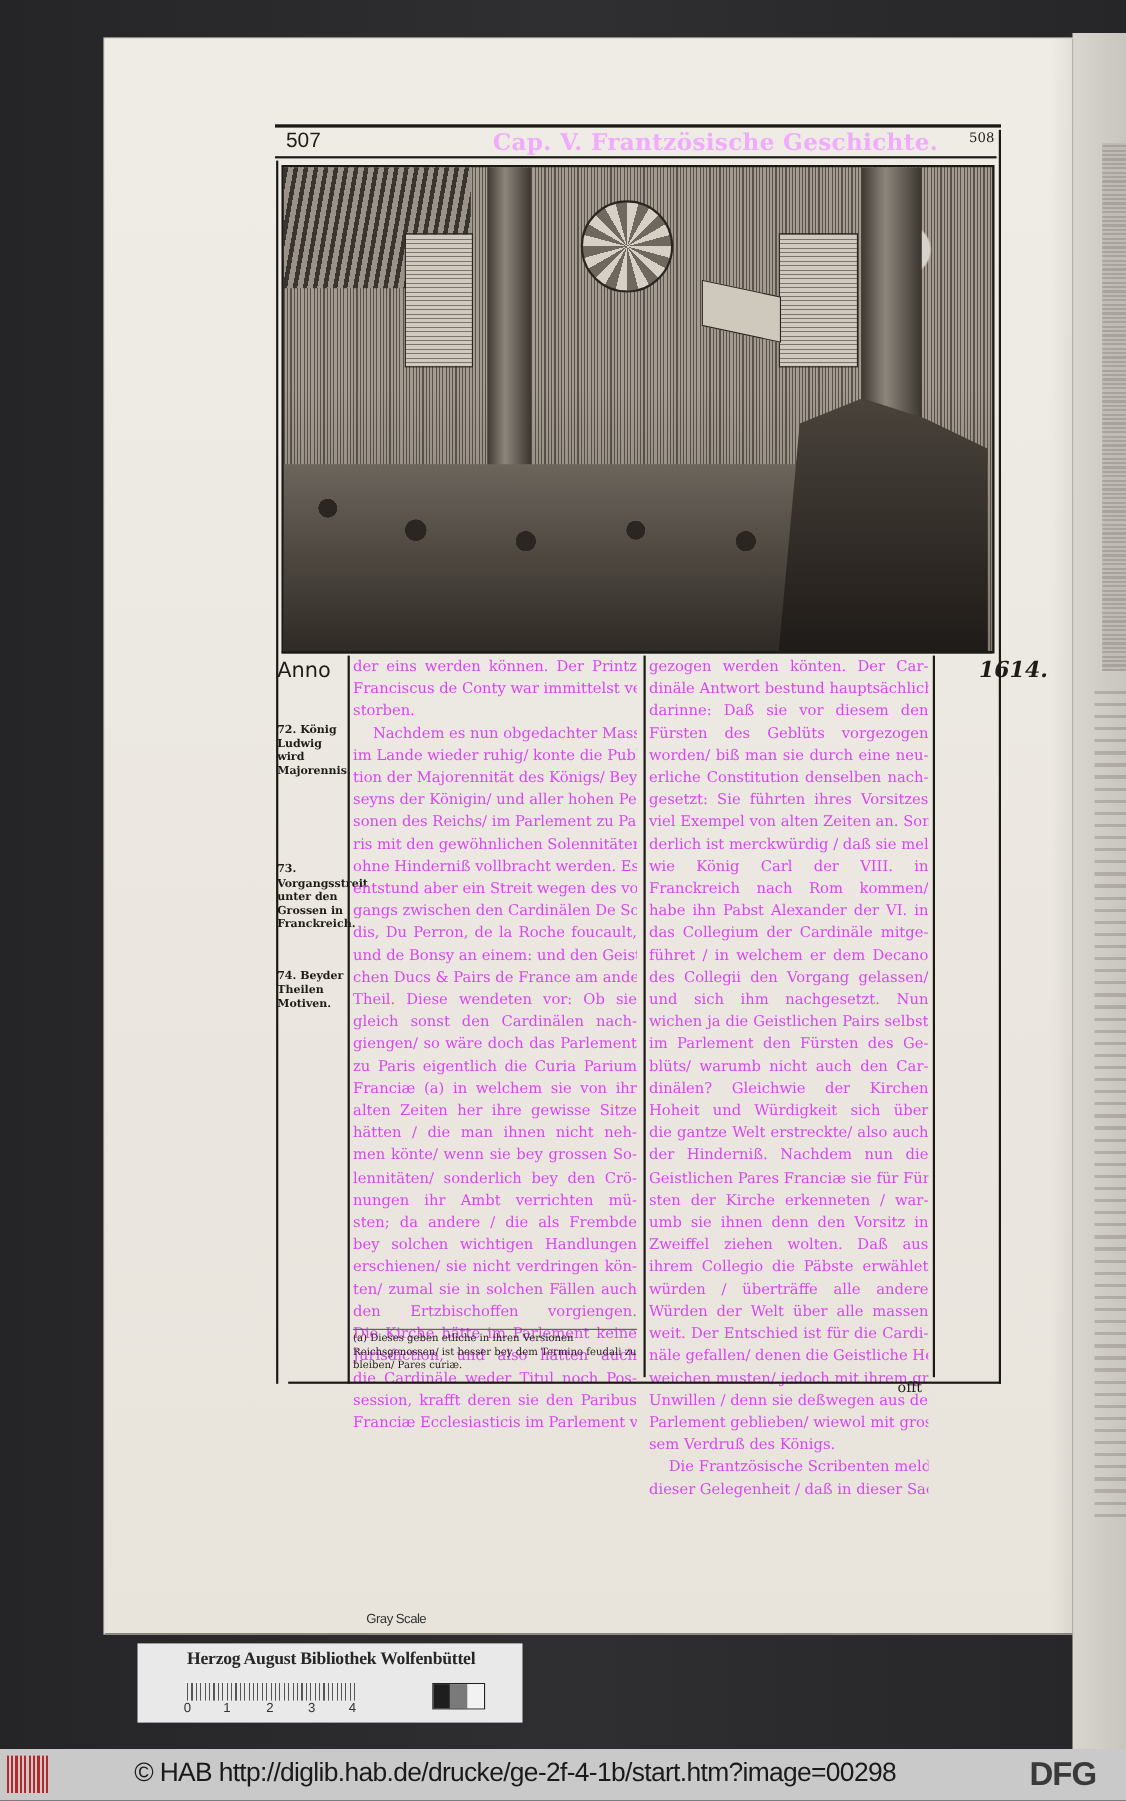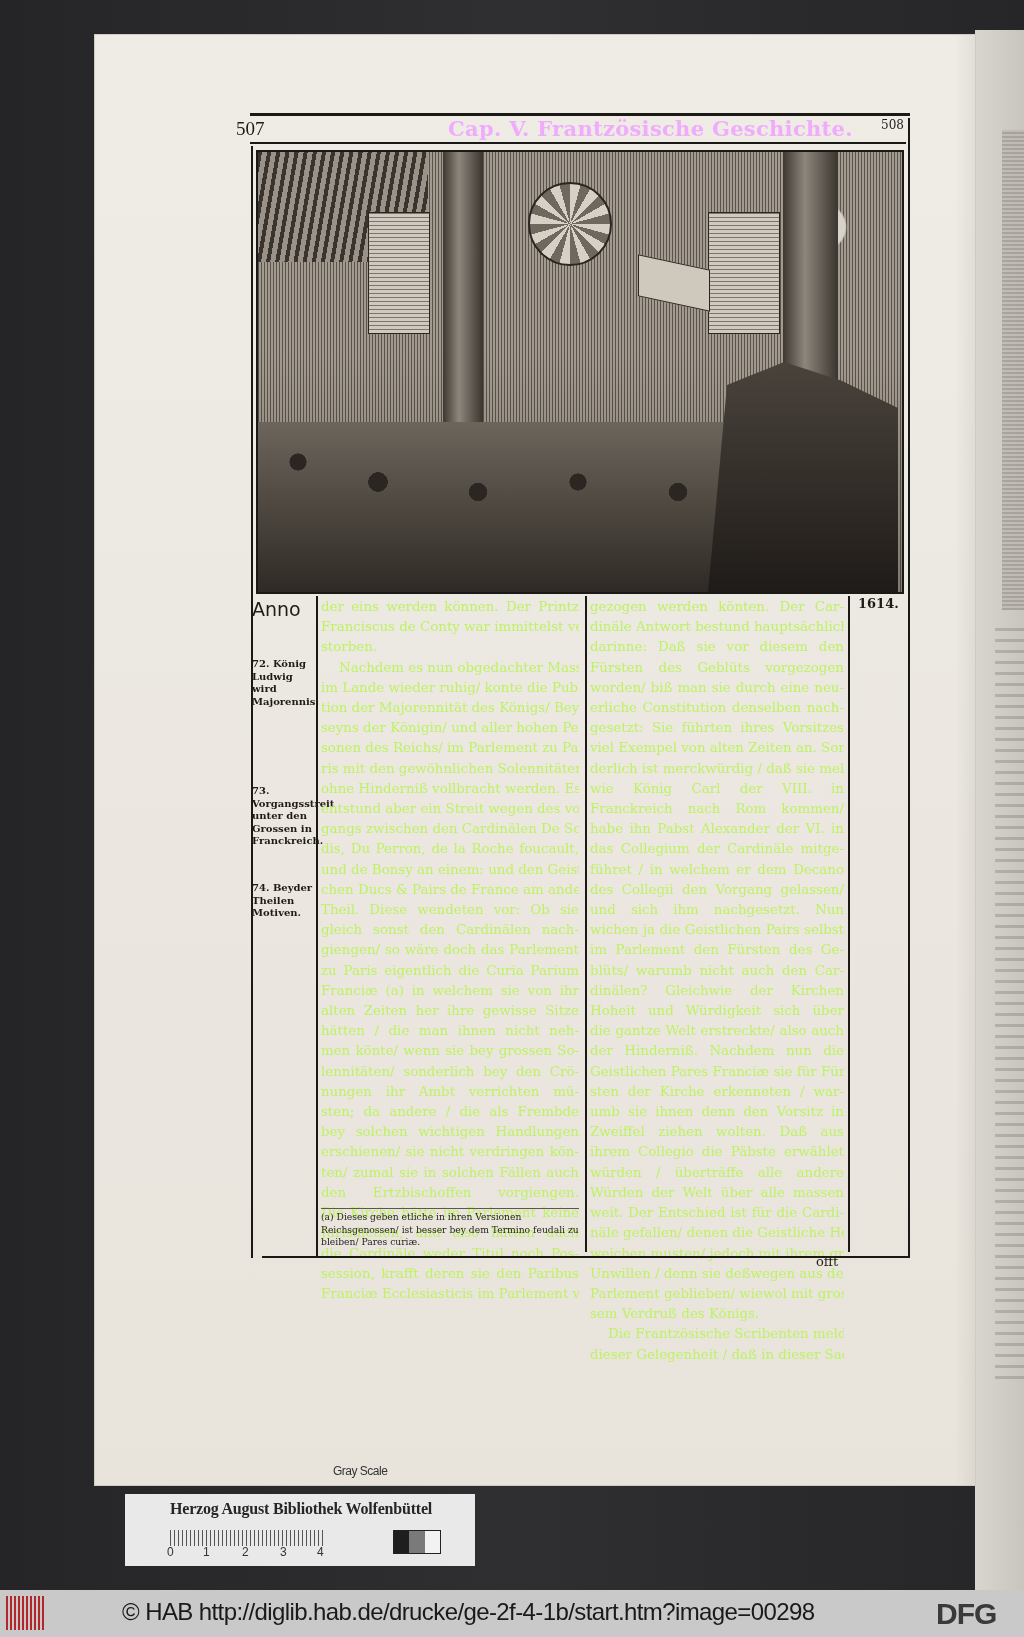--- a/index.html
+++ b/index.html
@@ -29,21 +29,21 @@
     position:absolute; left:95px; top:35px; width:880px; height:1450px;
     background: linear-gradient(180deg,#efece6 0%, #ebe7e0 60%, #e8e4dc 100%);
     box-shadow: 0 0 0 1px #cfcac2;
   }
   .page-fold { position:absolute; left:955px; top:35px; width:20px; height:1450px;
     background: linear-gradient(90deg, rgba(0,0,0,0) , rgba(0,0,0,.06)); }
 
   
   .top-rule { position:absolute; left:250px; top:113px; width:660px; height:3px; background:#1b1916; }
   .header-rule2 { position:absolute; left:250px; top:142px; width:656px; height:2px; background:#1b1916; }
-  .page-num-left { position:absolute; left:236px; top:118px; font-size:19px; color:#1f1c18; font-family:Liberation Serif, serif; }
+  .page-num-left { position:absolute; left:260px; top:118px; font-size:19px; color:#1f1c18; font-family:Liberation Sans, sans-serif; }
   .page-num-right { position:absolute; left:881px; top:118px; font-size:12px; color:#1f1c18; font-family:"DejaVu Serif", serif; }
   .running-head { position:absolute; left:448px; top:116px; font-size:21px; font-weight:bold; color:#f0abfc; font-family:"DejaVu Serif", serif; letter-spacing:.3px; }
 
   
   .frame-left { position:absolute; left:251px; top:146px; width:2px; height:1112px; background:#1b1916; }
   .frame-right { position:absolute; left:908px; top:118px; width:2px; height:1140px; background:#1b1916; }
   .frame-bottom { position:absolute; left:262px; top:1256px; width:648px; height:2px; background:#1b1916; }
 
   
   .engraving {
@@ -74,28 +74,28 @@
     border:2px solid #2b2622; background: repeating-conic-gradient(#d6d0c6 0 15deg,#6f685f 15deg 30deg); }
   .eng-banner { position:absolute; left:380px; top:110px; width:70px; height:40px; background:#cfc8bd; transform:skewY(12deg); border:1px solid #2b2622;}
   .eng-soldiers { position:absolute; left:450px; top:210px; width:190px; height:230px;
     background: linear-gradient(180deg,#4a433c,#1f1b18); clip-path: polygon(10% 10%,40% 0,70% 8%,100% 20%,100% 100%,0 100%); }
   .col-rule-1 { position:absolute; left:316px; top:596px; width:2px; height:662px; background:#1b1916; }
   .col-rule-2 { position:absolute; left:585px; top:596px; width:2px; height:656px; background:#1b1916; }
   .col-rule-3 { position:absolute; left:848px; top:596px; width:2px; height:656px; background:#1b1916; }
   .under-engr { position:absolute; left:256px; top:592px; width:646px; height:2px; background:#1b1916; }
 
   .anno { position:absolute; left:252px; top:598px; font-size:19px; color:#1f1c18; font-family:"DejaVu Sans", sans-serif; }
-  .year { position:absolute; left:858px; top:596px; font-size:13px; font-weight:bold; color:#1f1c18; font-family:"DejaVu Serif", serif; }
+  .year { position:absolute; left:890px; top:596px; font-size:20px; font-style:italic; font-weight:bold; color:#1f1c18; font-family:"DejaVu Serif", serif; }
 
   .marginal { position:absolute; left:252px; width:62px; font-size:10px; line-height:12.5px; font-weight:bold; color:#1f1c18; font-family:"DejaVu Serif", serif; }
   .m1 { top:658px; }
   .m2 { top:785px; }
   .m3 { top:882px; }
 
-  .col { position:absolute; font-family:"DejaVu Serif", serif; color:#bef264; font-size:13.4px; line-height:20.2px; text-align:justify; }
+  .col { position:absolute; font-family:"DejaVu Serif", serif; color:#d946ef; font-size:13.4px; line-height:20.2px; text-align:justify; }
   .col1 { left:321px; top:597px; width:258px; }
   .col2 { left:590px; top:597px; width:254px; }
   .col .line { display:block; white-space:nowrap; overflow:hidden; text-align-last:justify; }
   .col .line.last { text-align-last:left; }
   .col .line.indent { padding-left:18px; }
 
   .footnote { position:absolute; left:321px; top:1211px; width:258px; font-size:9.2px; line-height:12.5px; color:#221e1a; font-family:"DejaVu Serif", serif; }
   .footnote-rule { position:absolute; left:321px; top:1208px; width:258px; height:1px; background:#5b554e; }
   .catchword { position:absolute; left:816px; top:1254px; font-size:13px; color:#221e1a; font-family:"DejaVu Serif", serif; }
 

